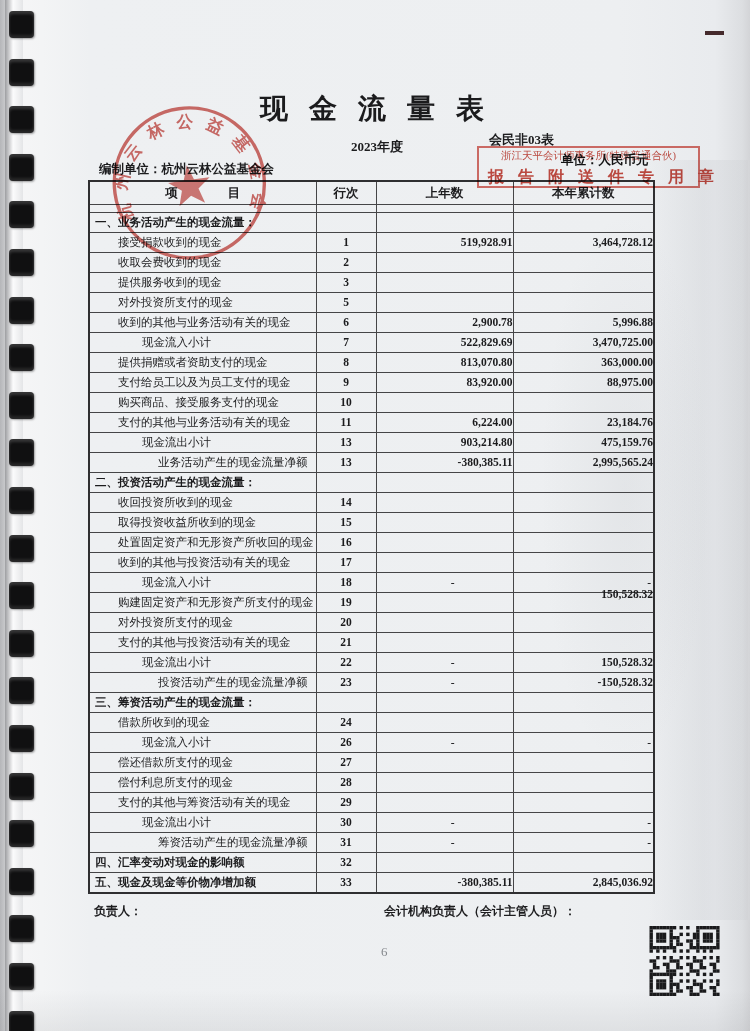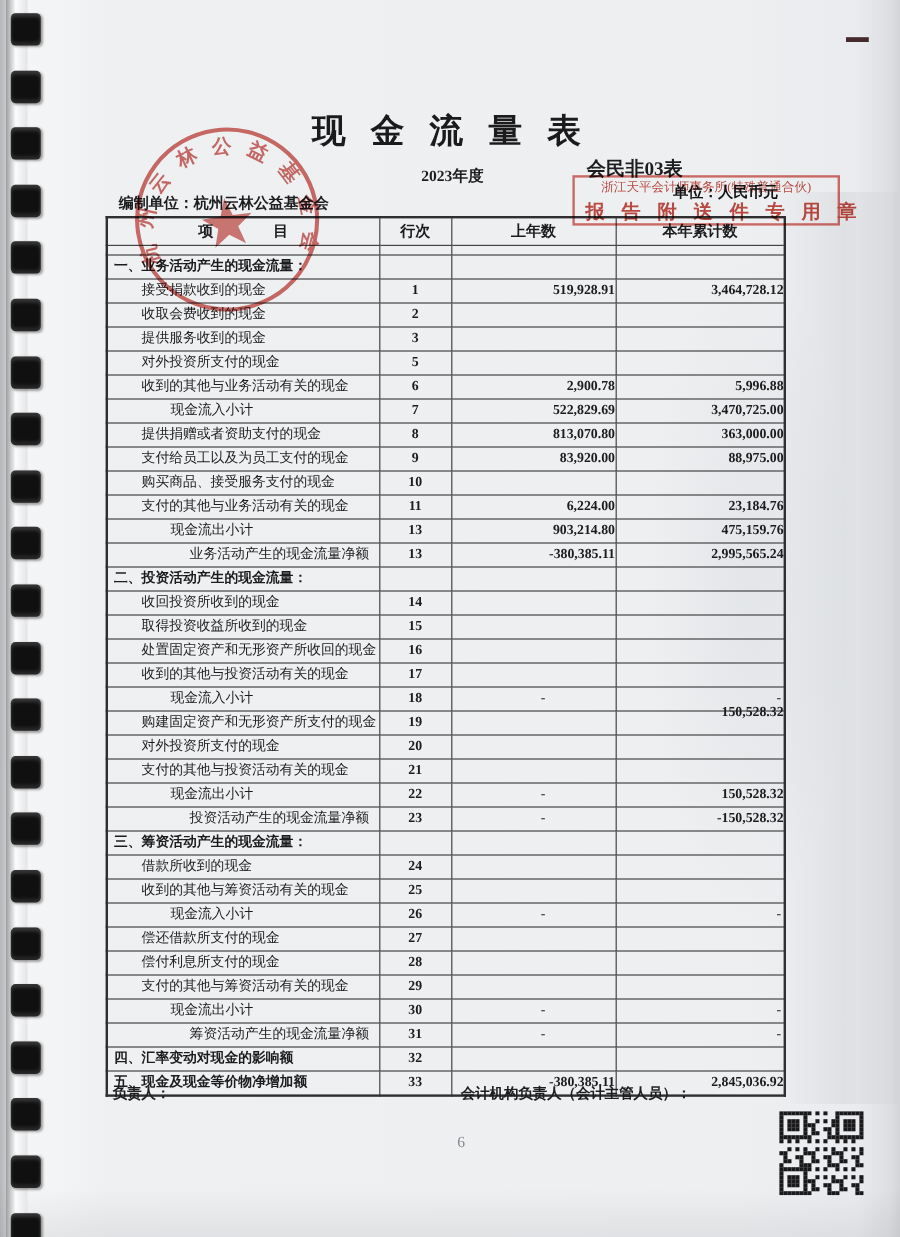--- a/index.html
+++ b/index.html
@@ -22,21 +22,21 @@
     background:linear-gradient(180deg,rgba(120,122,126,0),rgba(120,122,126,.12));}
   
   .spine{position:absolute;left:5px;top:0;width:18px;height:100%;
     background:linear-gradient(90deg,#9d9ea1,#fbfbfc 45%,#e4e5e7);}
   .ring{position:absolute;left:9px;width:25px;height:27px;background:#101011;border-radius:4px;
     box-shadow:inset 0 3px 3px rgba(255,255,255,.16),inset 0 -3px 3px rgba(255,255,255,.10),1px 1px 2px rgba(0,0,0,.35);}
   
   .title{position:absolute;left:260px;top:90px;font-size:28px;font-weight:bold;
     letter-spacing:21px;color:#1b1b1d;white-space:nowrap;}
   .period{position:absolute;left:351px;top:138px;font-size:13px;font-weight:bold;color:#1d1d1f;}
-  .form-no{position:absolute;left:489px;top:131px;font-size:16px;font-weight:bold;color:#1d1d1f;}
+  .form-no{position:absolute;left:489px;top:131px;font-size:13px;font-weight:bold;color:#1d1d1f;}
   .prepared{position:absolute;left:99px;top:161px;font-size:12.5px;font-weight:bold;color:#1d1d1f;white-space:nowrap;}
   .unit-label{position:absolute;left:561px;top:152px;font-size:12.5px;font-weight:bold;color:#131314;z-index:6;white-space:nowrap;}
   .stamp-box{position:absolute;left:477px;top:146px;width:219px;height:38px;
     border:2px solid rgba(205,62,52,.8);color:#c43e33;z-index:5;mix-blend-mode:multiply;opacity:.92;}
   .stamp-box .l1{font-size:10.5px;text-align:center;white-space:nowrap;margin-top:1px;}
   .stamp-box .l2{font-size:16px;font-weight:bold;letter-spacing:14px;white-space:nowrap;margin-top:4px;padding-left:9px;}
   .corner-mark{position:absolute;left:705px;top:31px;width:19px;height:4px;background:#452a2c;}
   
   table.cf{position:absolute;left:88px;top:180px;width:565px;border-collapse:collapse;table-layout:fixed;
     border:2px solid #2f2f31;}
@@ -278,26 +278,20 @@
         </tr>
         <tr class="r-section">
           <td class="item">三、筹资活动产生的现金流量：</td>
           <td class="line"></td>
           <td class="prior"></td>
           <td class="current"></td>
         </tr>
         <tr class="r-item">
           <td class="item">借款所收到的现金</td>
           <td class="line">24</td>
-          <td class="prior"></td>
-          <td class="current"></td>
-        </tr>
-        <tr class="r-item">
-          <td class="item">收到的其他与筹资活动有关的现金</td>
-          <td class="line">25</td>
           <td class="prior"></td>
           <td class="current"></td>
         </tr>
         <tr class="r-subtotal">
           <td class="item">现金流入小计</td>
           <td class="line">26</td>
           <td class="prior dash">-</td>
           <td class="current dash">-</td>
         </tr>
         <tr class="r-item">

